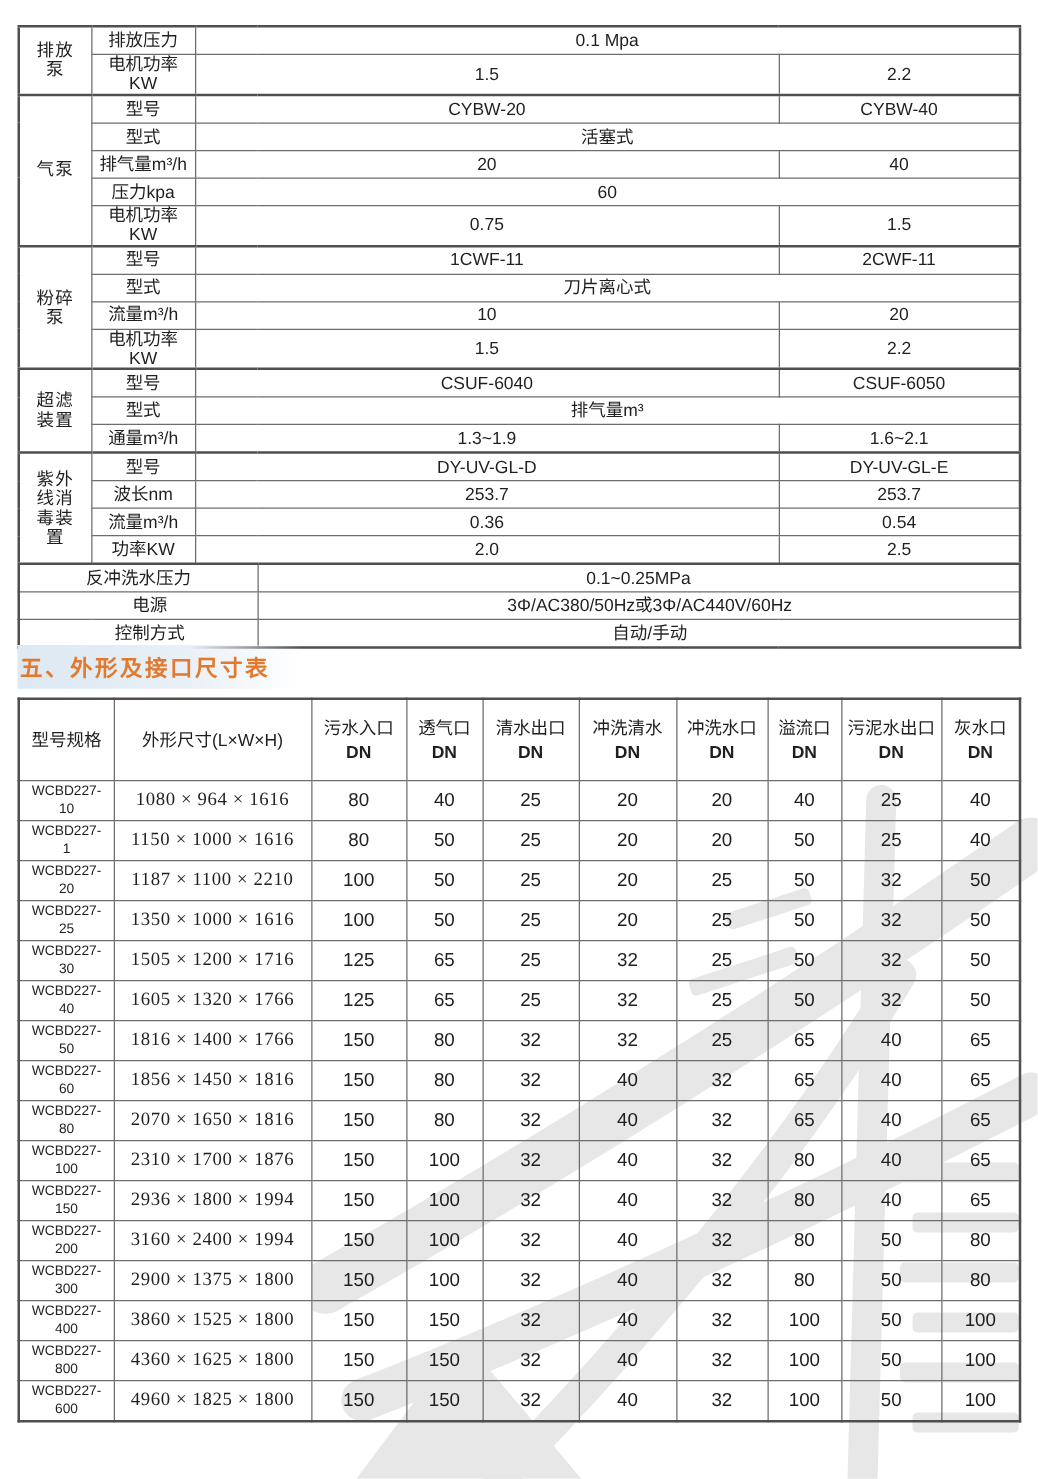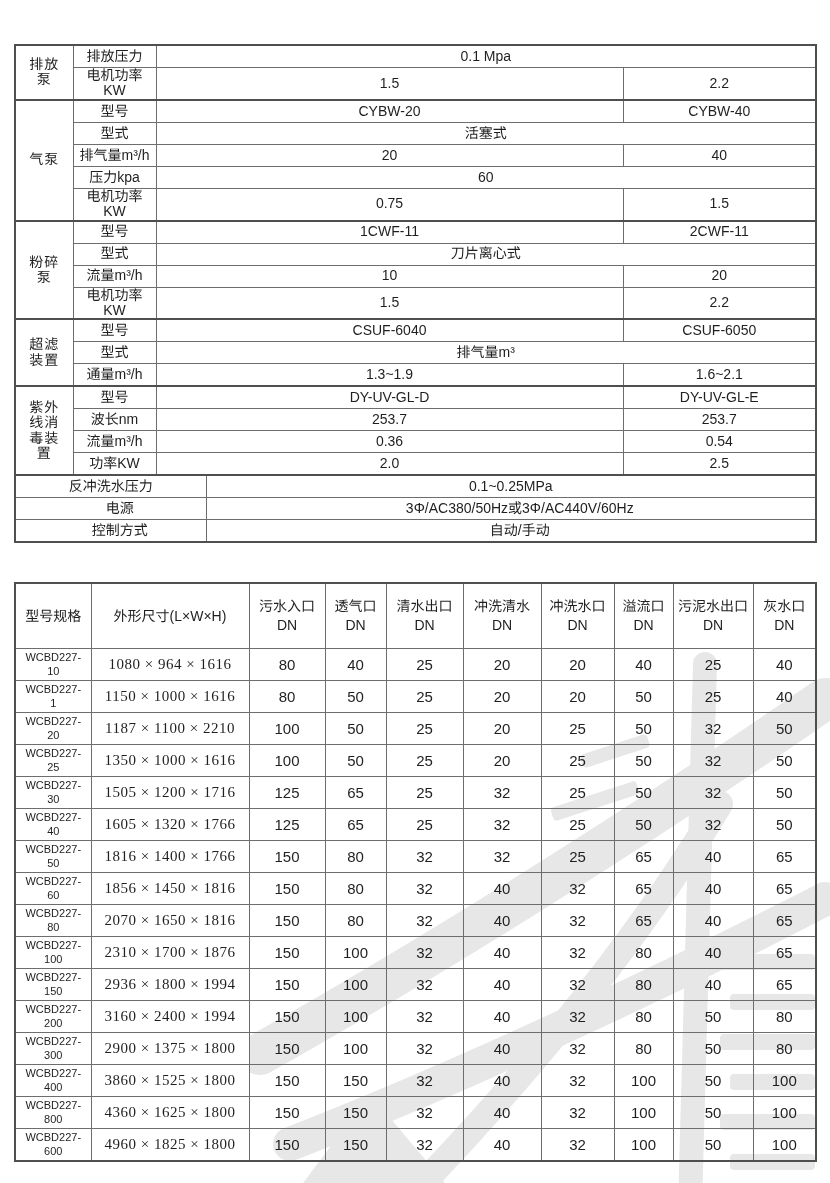--- a/index.html
+++ b/index.html
@@ -11,21 +11,21 @@
   }
   html,body{margin:0;padding:0;}
   body{
     width:830px;height:1183px;
     background:#ffffff;
     font-family:"Liberation Sans","DejaVu Sans",sans-serif;
     color:var(--text);
     position:relative;
     overflow:hidden;
   }
-  .page{position:absolute;inset:0;margin-top:24px;}
+  .page{position:absolute;inset:0;}
   .watermark{position:absolute;left:250px;top:600px;z-index:0;pointer-events:none;}
 
   table{border-collapse:collapse;table-layout:fixed;position:absolute;z-index:1;background:transparent;}
 
   
   .spec{left:14px;top:20px;width:801px;border:2px solid var(--border-heavy);}
   .spec td{
     border:1px solid var(--border-light);
     text-align:center;vertical-align:middle;
     font-size:14px;height:21px;padding:0 2px;
@@ -54,21 +54,21 @@
     height:64px;vertical-align:middle;text-align:center;
     line-height:1.35;padding:0 2px;
   }
   .dims td{
     border:1px solid var(--border-light);
     text-align:center;vertical-align:middle;
     font-size:15px;height:31px;padding:0 2px;
   }
   .dims td.model{font-size:11px;line-height:1.2;letter-spacing:0;}
   .dims td.dims-cell{font-size:15px;letter-spacing:0.5px;font-family:Liberation Serif, serif;}
-  .hdr-sub{display:block;}
+  .hdr-sub{display:block;font-weight:bold;}
 </style>
 </head>
 <body>
 
 <div class="page">
 
   <svg class="watermark" width="580" height="583" viewBox="0 0 580 583" aria-hidden="true">
     <g fill="none" stroke="#e7e7e7" stroke-linecap="round">
       <path d="M10 430 C 170 340, 380 210, 575 75" stroke-width="42"></path>
       <path d="M40 520 C 220 450, 430 350, 575 275" stroke-width="34"></path>
@@ -195,20 +195,21 @@
           <td colspan="3">电源</td>
           <td colspan="2">3Φ/AC380/50Hz或3Φ/AC440V/60Hz</td>
         </tr>
         <tr class="footer-row">
           <td colspan="3">控制方式</td>
           <td colspan="2">自动/手动</td>
         </tr>
       </tbody>
   </table>
 
+  <h2 class="section-title">五、外形及接口尺寸表</h2>
 
   <table class="dims">
     <colgroup>
       <col style="width:76px">
         <col style="width:158px">
         <col style="width:76px">
       <col style="width:61px">
         <col style="width:77px">
         <col style="width:78px">
       <col style="width:73px">

